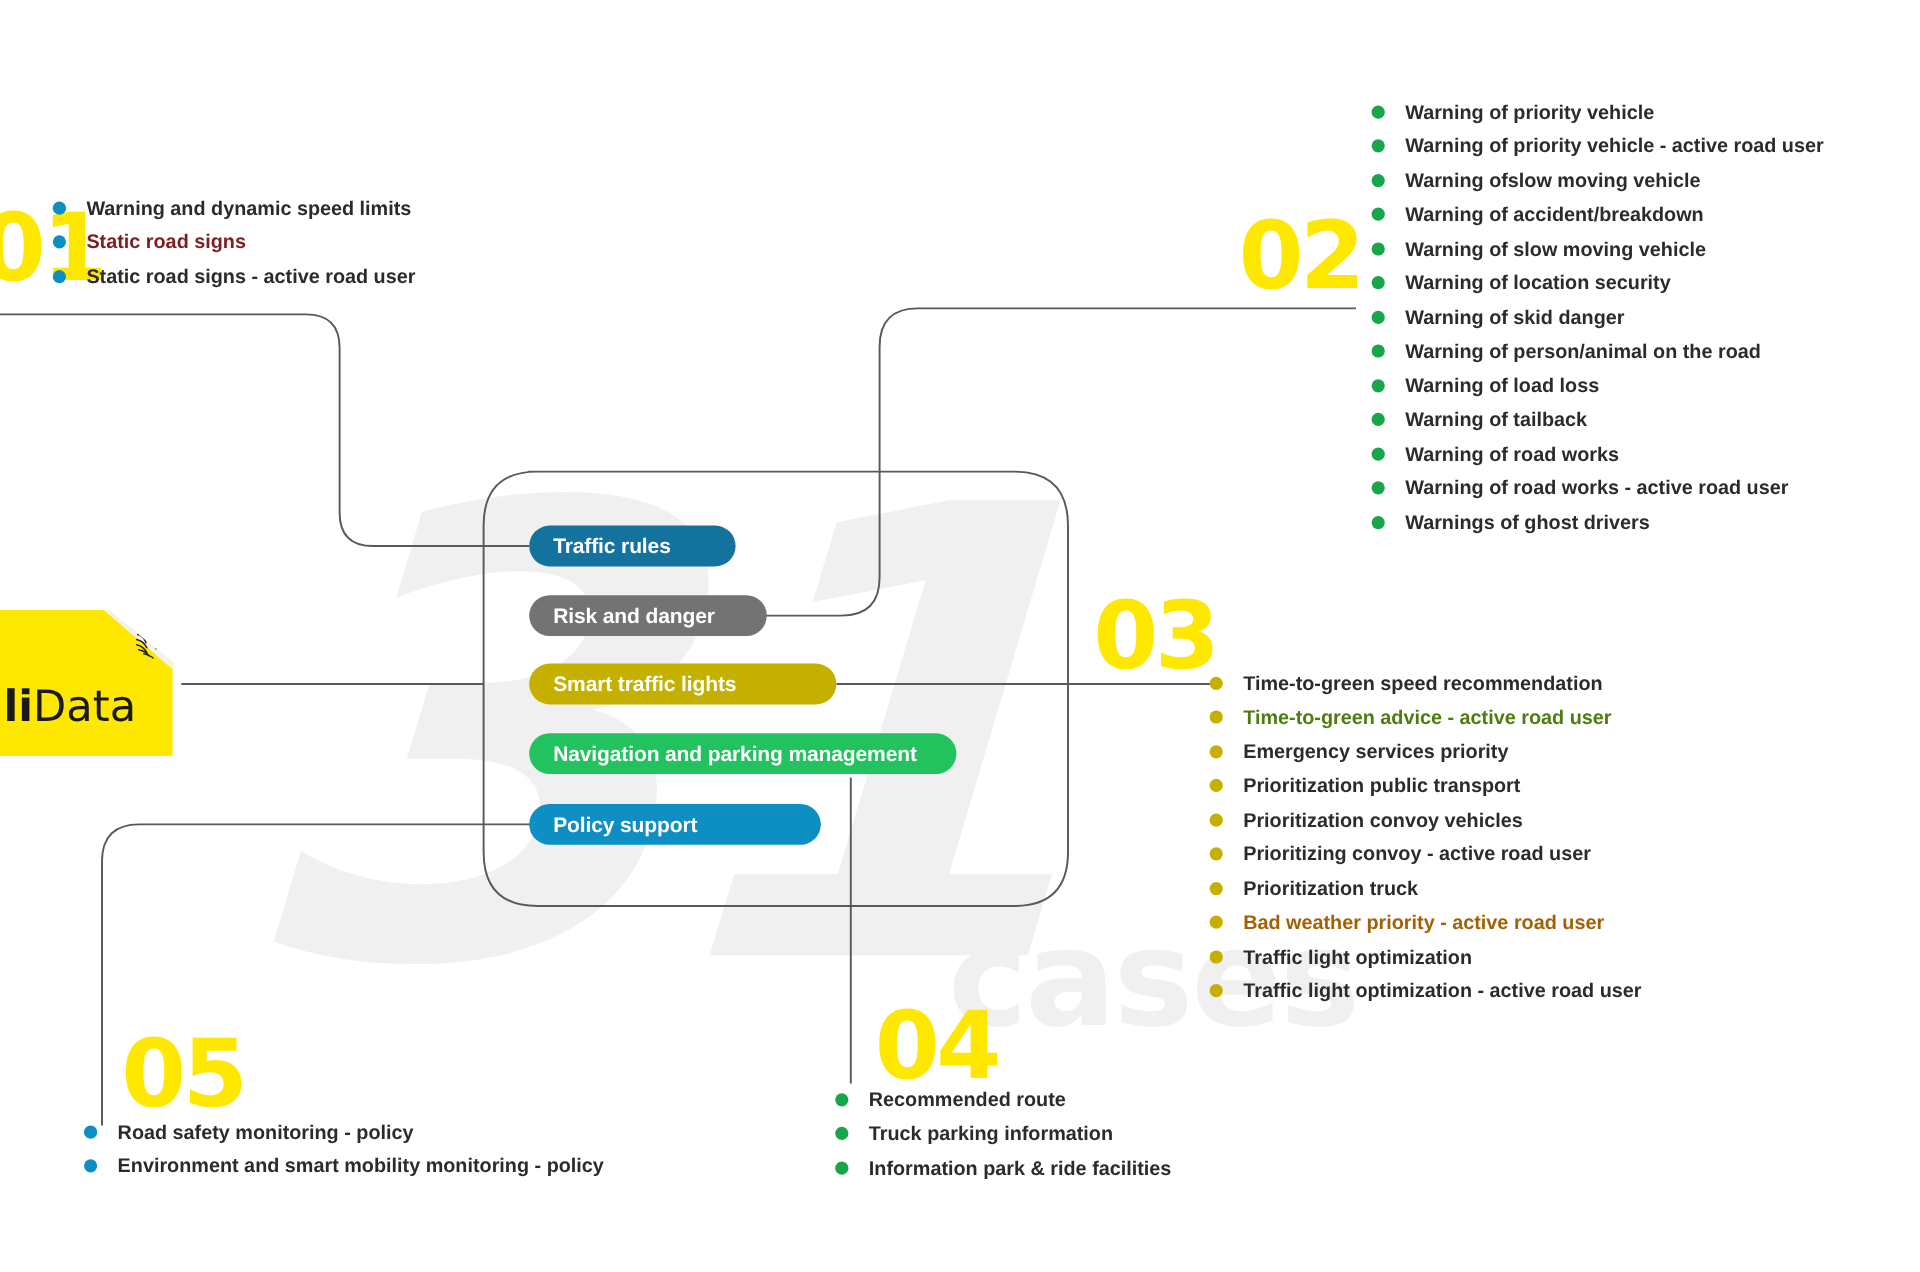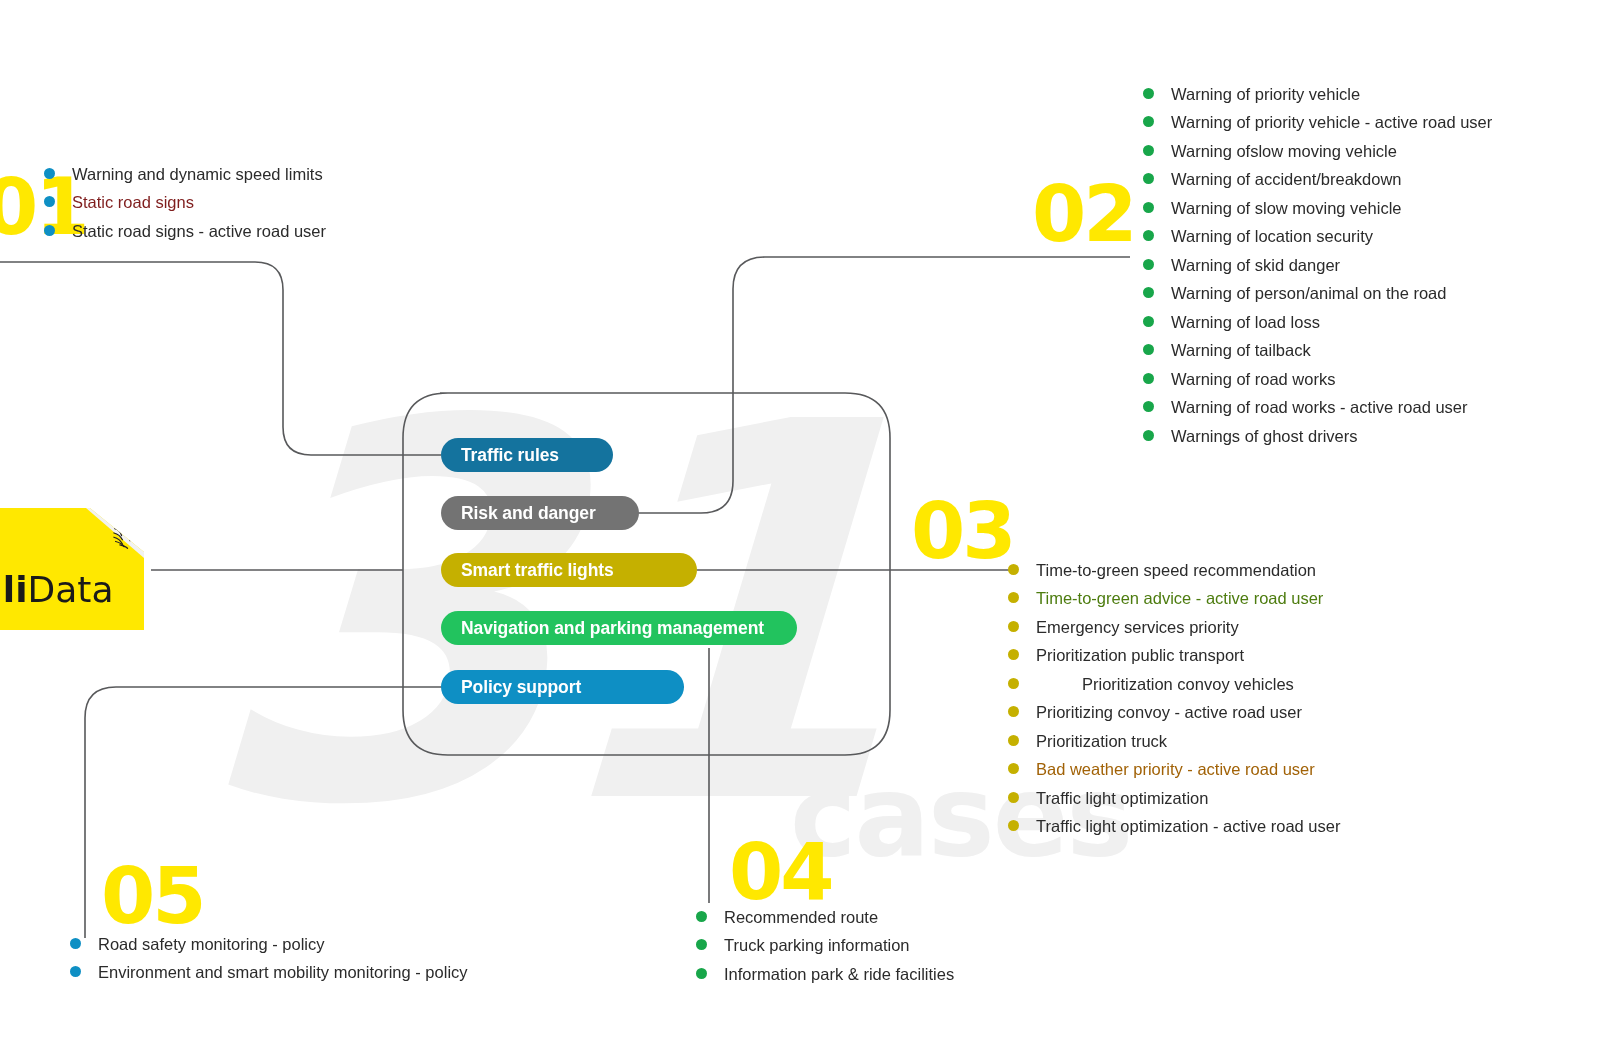--- a/index.html
+++ b/index.html
@@ -80,21 +80,21 @@
     display:flex;
     align-items:center;
     padding:0 20px;
     box-sizing:border-box;
     white-space:nowrap;
     z-index:4;
     letter-spacing:-0.1px;
   }
 
   
-  .group{position:absolute;z-index:3;}
+  .group{position:absolute;z-index:3;font-weight:bold;}
   .num{
     position:absolute;
     color:#ffe800;
     font-weight:bold;
     font-family:"DejaVu Sans", sans-serif;
     font-size:78px;
     line-height:1;
     letter-spacing:-3px;
     z-index:3;
     user-select:none;
@@ -268,21 +268,21 @@
           <span>Time-to-green advice - active road user</span>
         </li>
       <li style="color: rgb(43, 43, 43);">
           <span class="dot" style="background: rgb(197, 176, 0);"></span>
           <span>Emergency services priority</span>
         </li>
       <li style="color: rgb(43, 43, 43);">
           <span class="dot" style="background: rgb(197, 176, 0);"></span>
           <span>Prioritization public transport</span>
         </li>
-      <li style="color: rgb(43, 43, 43); gap: 46px;">
+      <li style="color: rgb(43, 43, 43);">
           <span class="dot" style="background: rgb(197, 176, 0);"></span>
           <span>Prioritization convoy vehicles</span>
         </li>
       <li style="color: rgb(43, 43, 43);">
           <span class="dot" style="background: rgb(197, 176, 0);"></span>
           <span>Prioritizing convoy - active road user</span>
         </li>
       <li style="color: rgb(43, 43, 43);">
           <span class="dot" style="background: rgb(197, 176, 0);"></span>
           <span>Prioritization truck</span>

